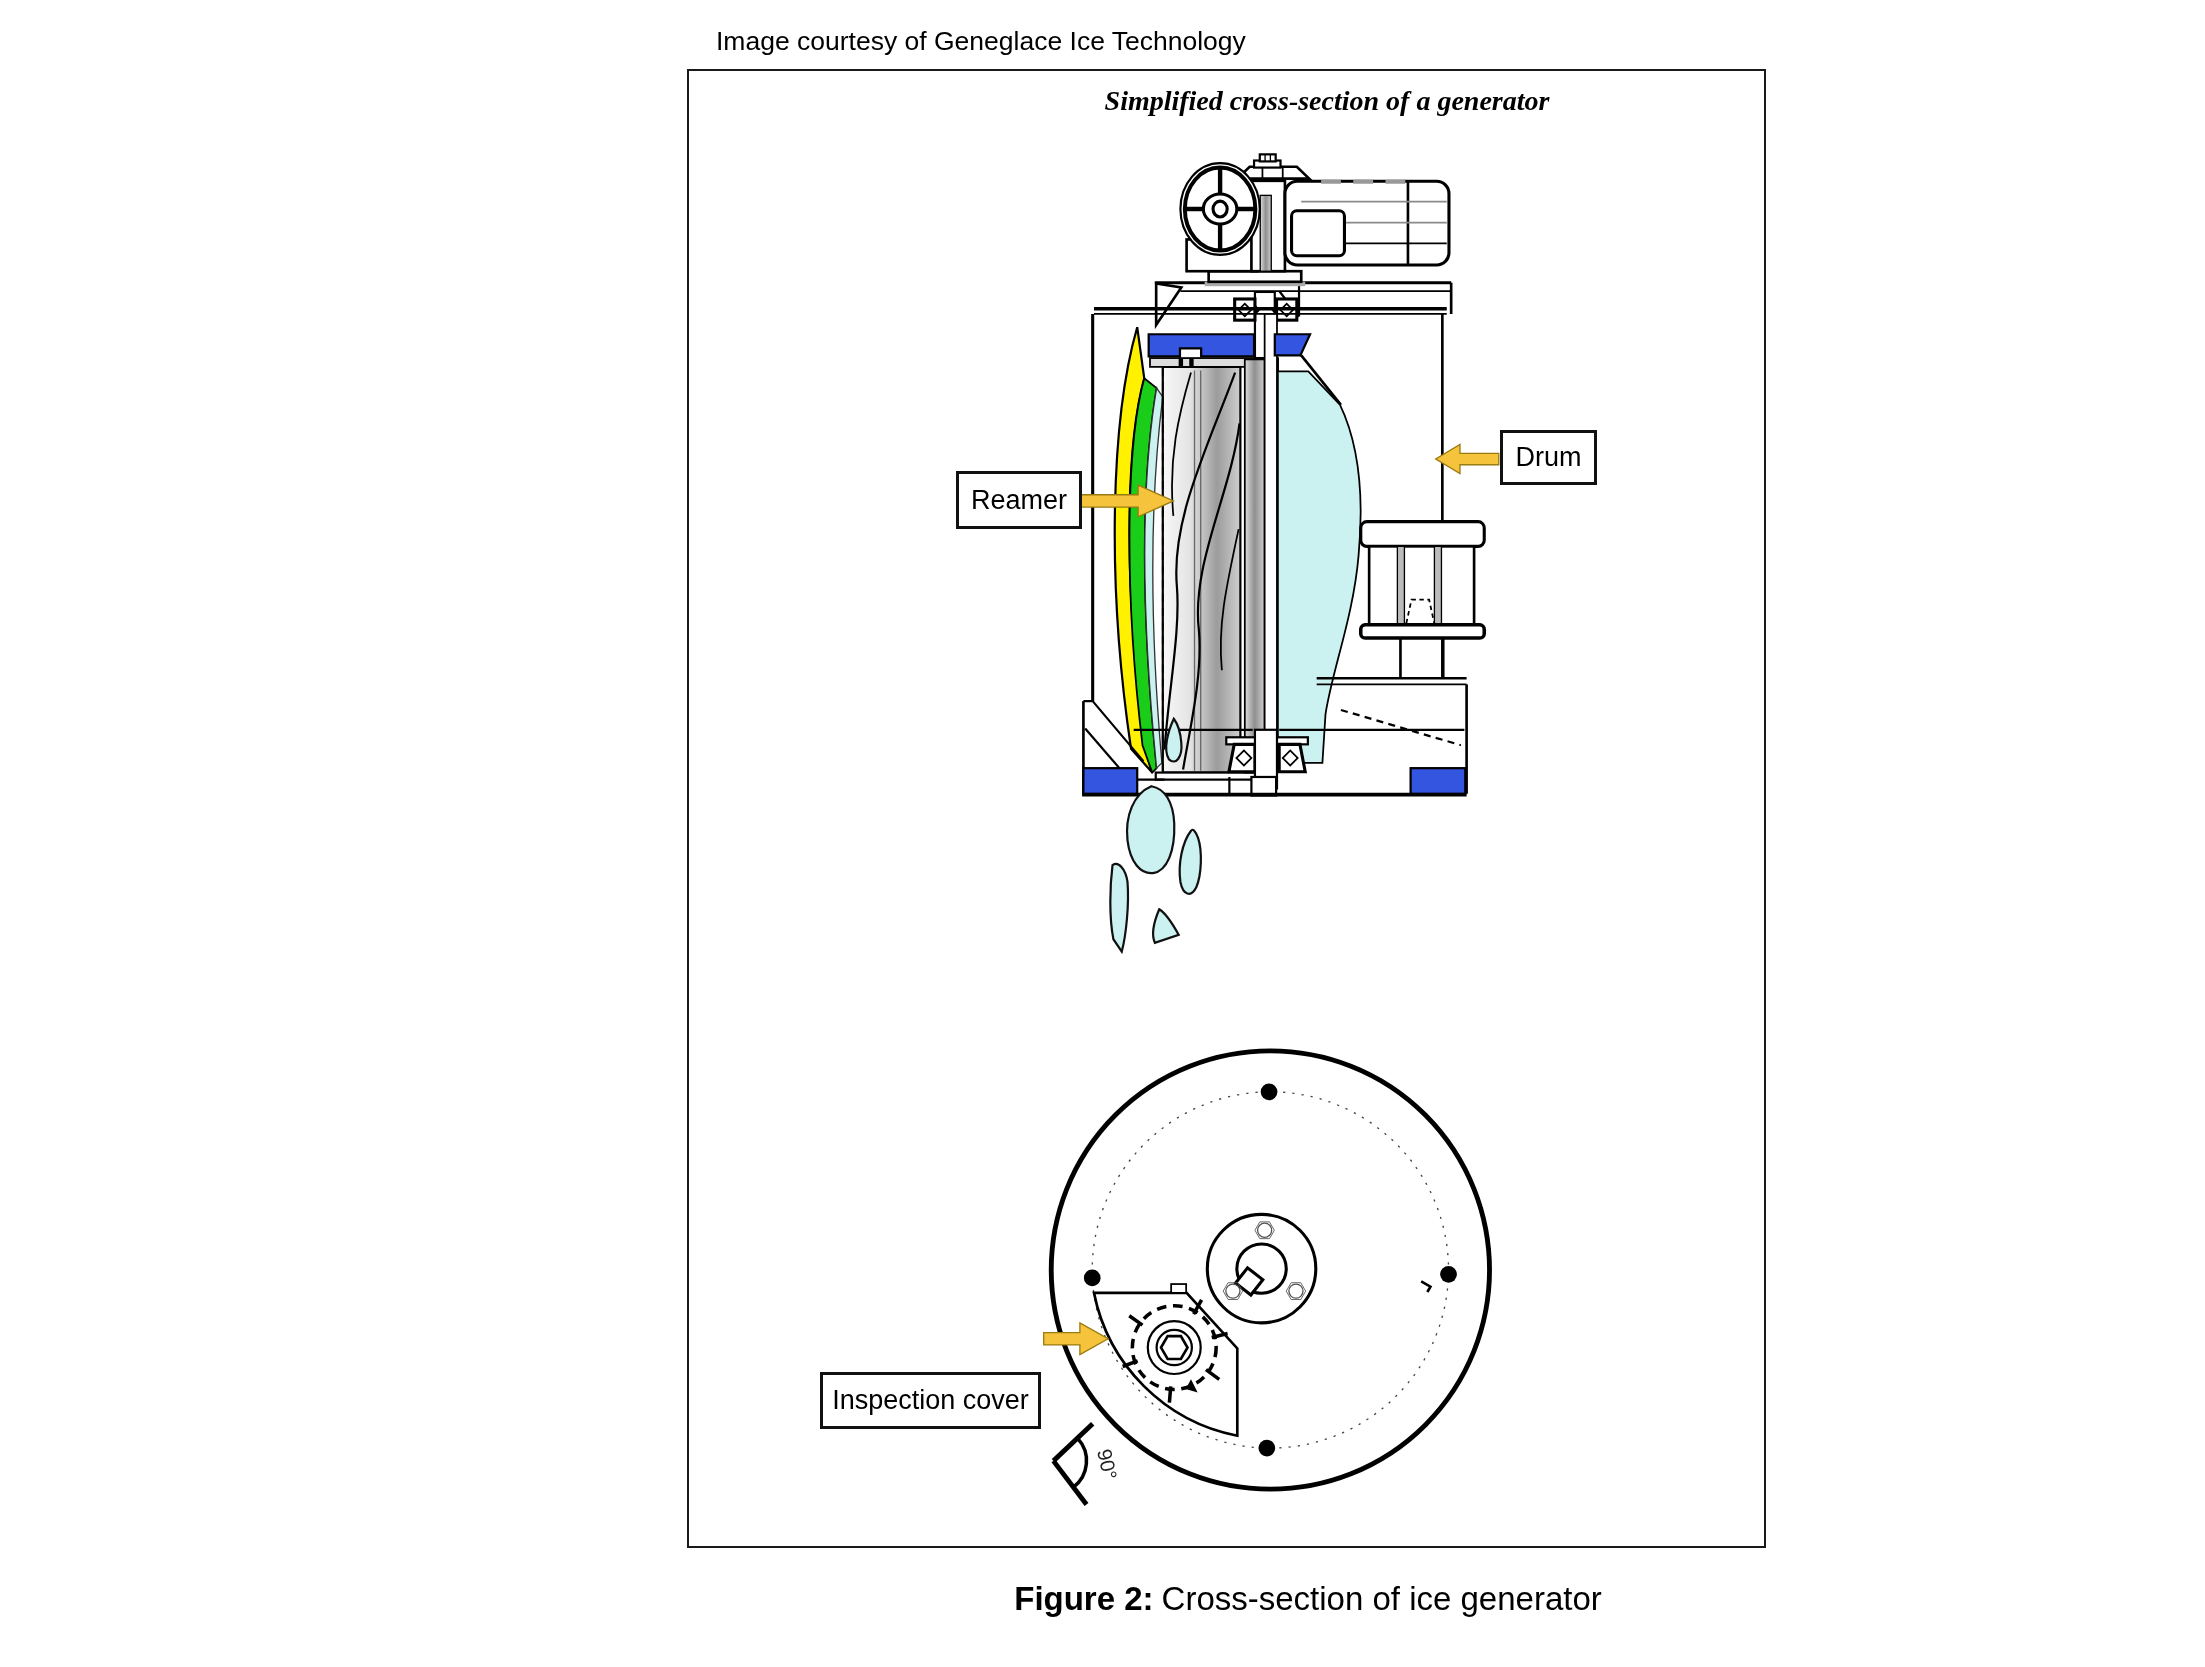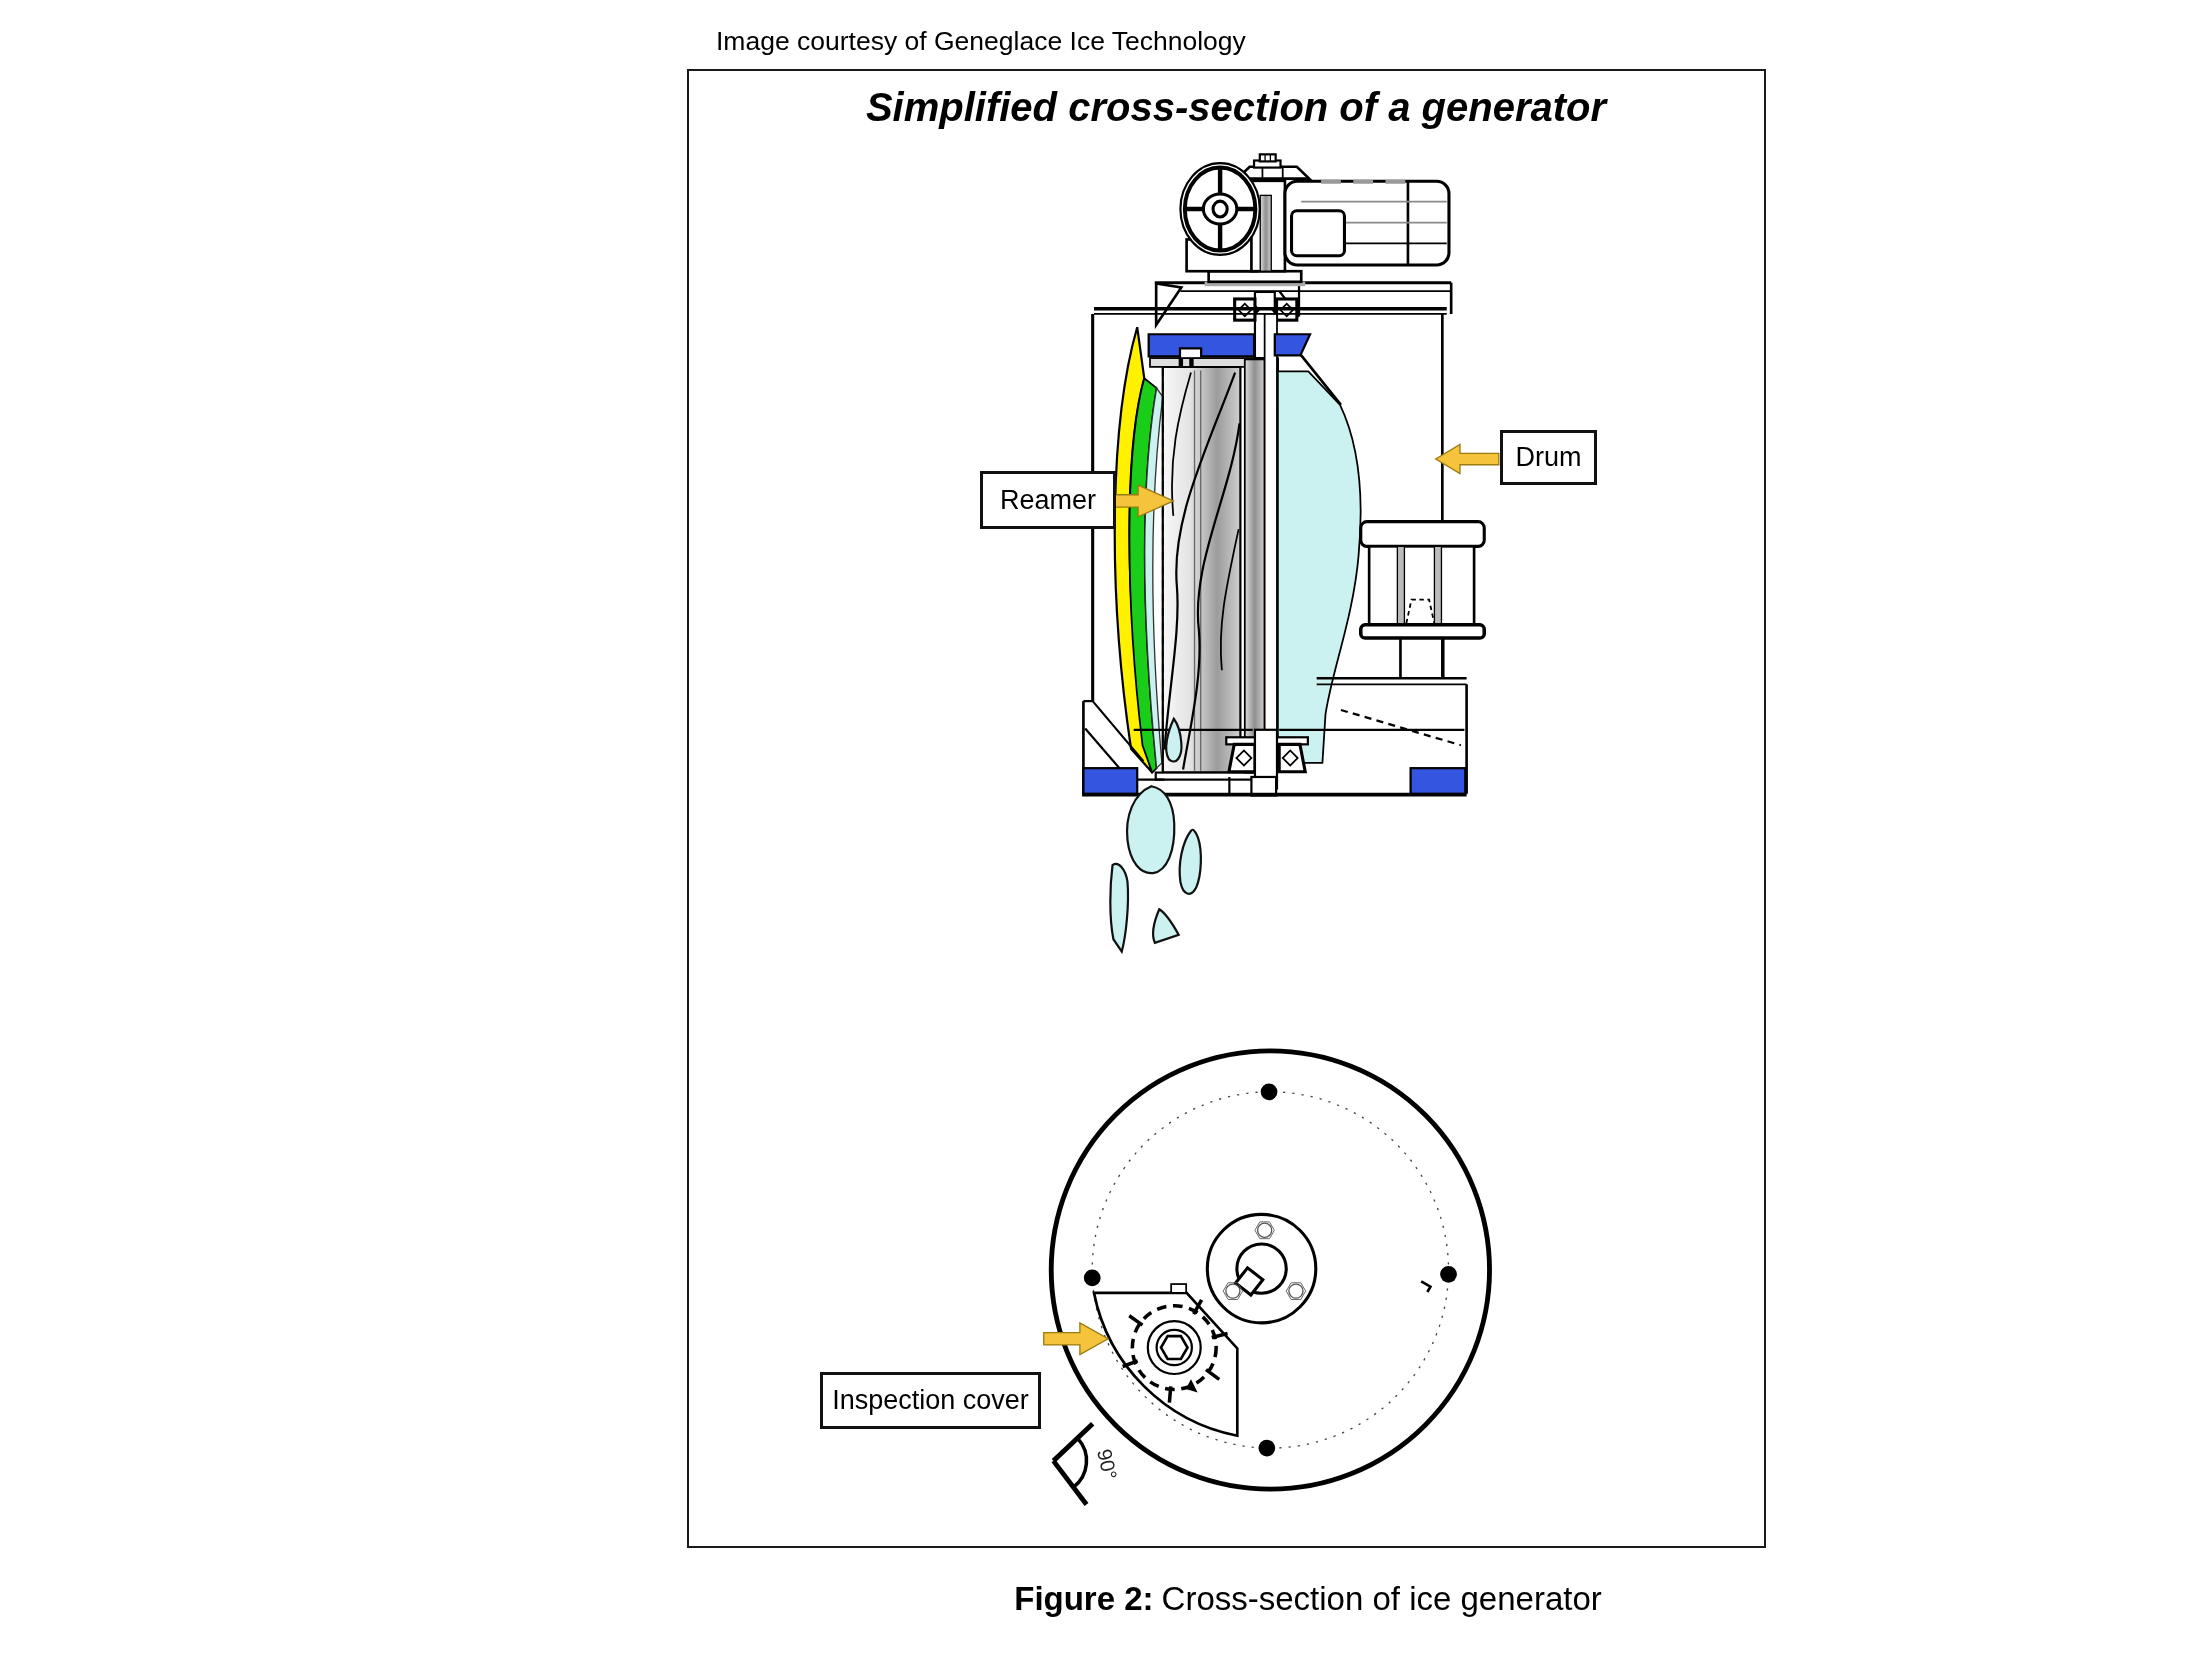--- a/index.html
+++ b/index.html
@@ -1,22 +1,22 @@
 <!DOCTYPE html>
 <html style="font-size:7px"><head>
 <meta charset="utf-8">
 <style>
   html,body{margin:0;padding:0;background:#ffffff;}
   body{width:2501px;height:1667px;position:relative;font-family:"Liberation Sans",sans-serif;color:#000;}
   .courtesy{position:absolute;left:716px;top:25.6px;font-size:26.5px;white-space:nowrap;}
   .figure-box{position:absolute;left:687px;top:69px;width:1079px;height:1479px;border:2.2px solid #1a1a1a;box-sizing:border-box;background:#fff;}
-  .figure-title{position:absolute;left:1236px;top:85px;transform:translateX(-50%);font-size:40px;font-weight:bold;font-style:italic;white-space:nowrap;}
+  .figure-title{position:absolute;left:1327px;top:85px;transform:translateX(-50%);font-size:28px;font-weight:bold;font-style:italic;white-space:nowrap;font-family:Liberation Serif, serif;}
   .drawing-svg{position:absolute;left:687px;top:69px;width:1079px;height:1479px;}
   .callout{position:absolute;box-sizing:border-box;border:3.1px solid #111;background:#fff;display:flex;align-items:center;justify-content:center;font-size:27px;white-space:nowrap;z-index:5;}
-  .callout-reamer{left:980px;top:471px;width:136px;height:58px;}
+  .callout-reamer{left:956px;top:471px;width:126px;height:58px;}
   .callout-drum{left:1500px;top:430px;width:97px;height:55px;}
   .callout-inspection{left:820px;top:1372px;width:221px;height:57px;text-align:right;}
   .caption{position:absolute;left:1268px;top:1580px;transform:translateX(-50%);font-size:33px;white-space:nowrap;margin-left:40px;}
   .caption .cap-prefix{font-weight:bold;}
   .caption .cap-text{margin-left:8px;}
 </style>
 </head>
 <body>
 
 <div class="courtesy">Image courtesy of Geneglace Ice Technology</div>

